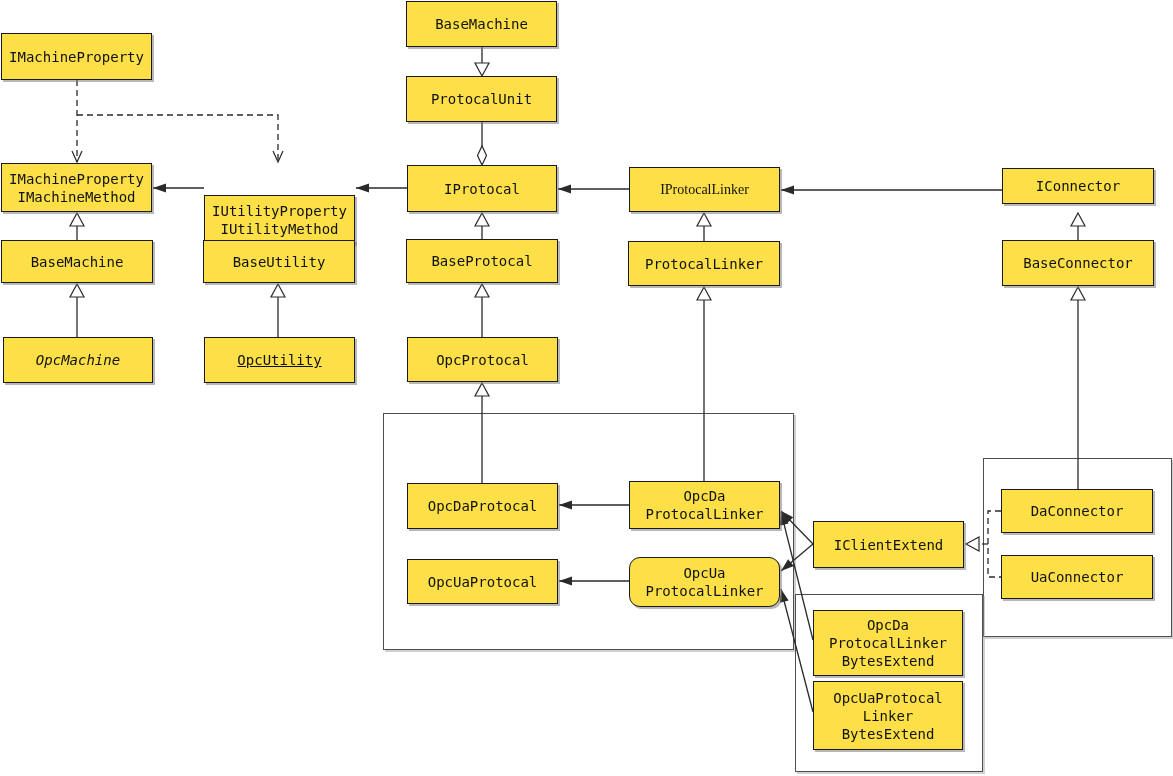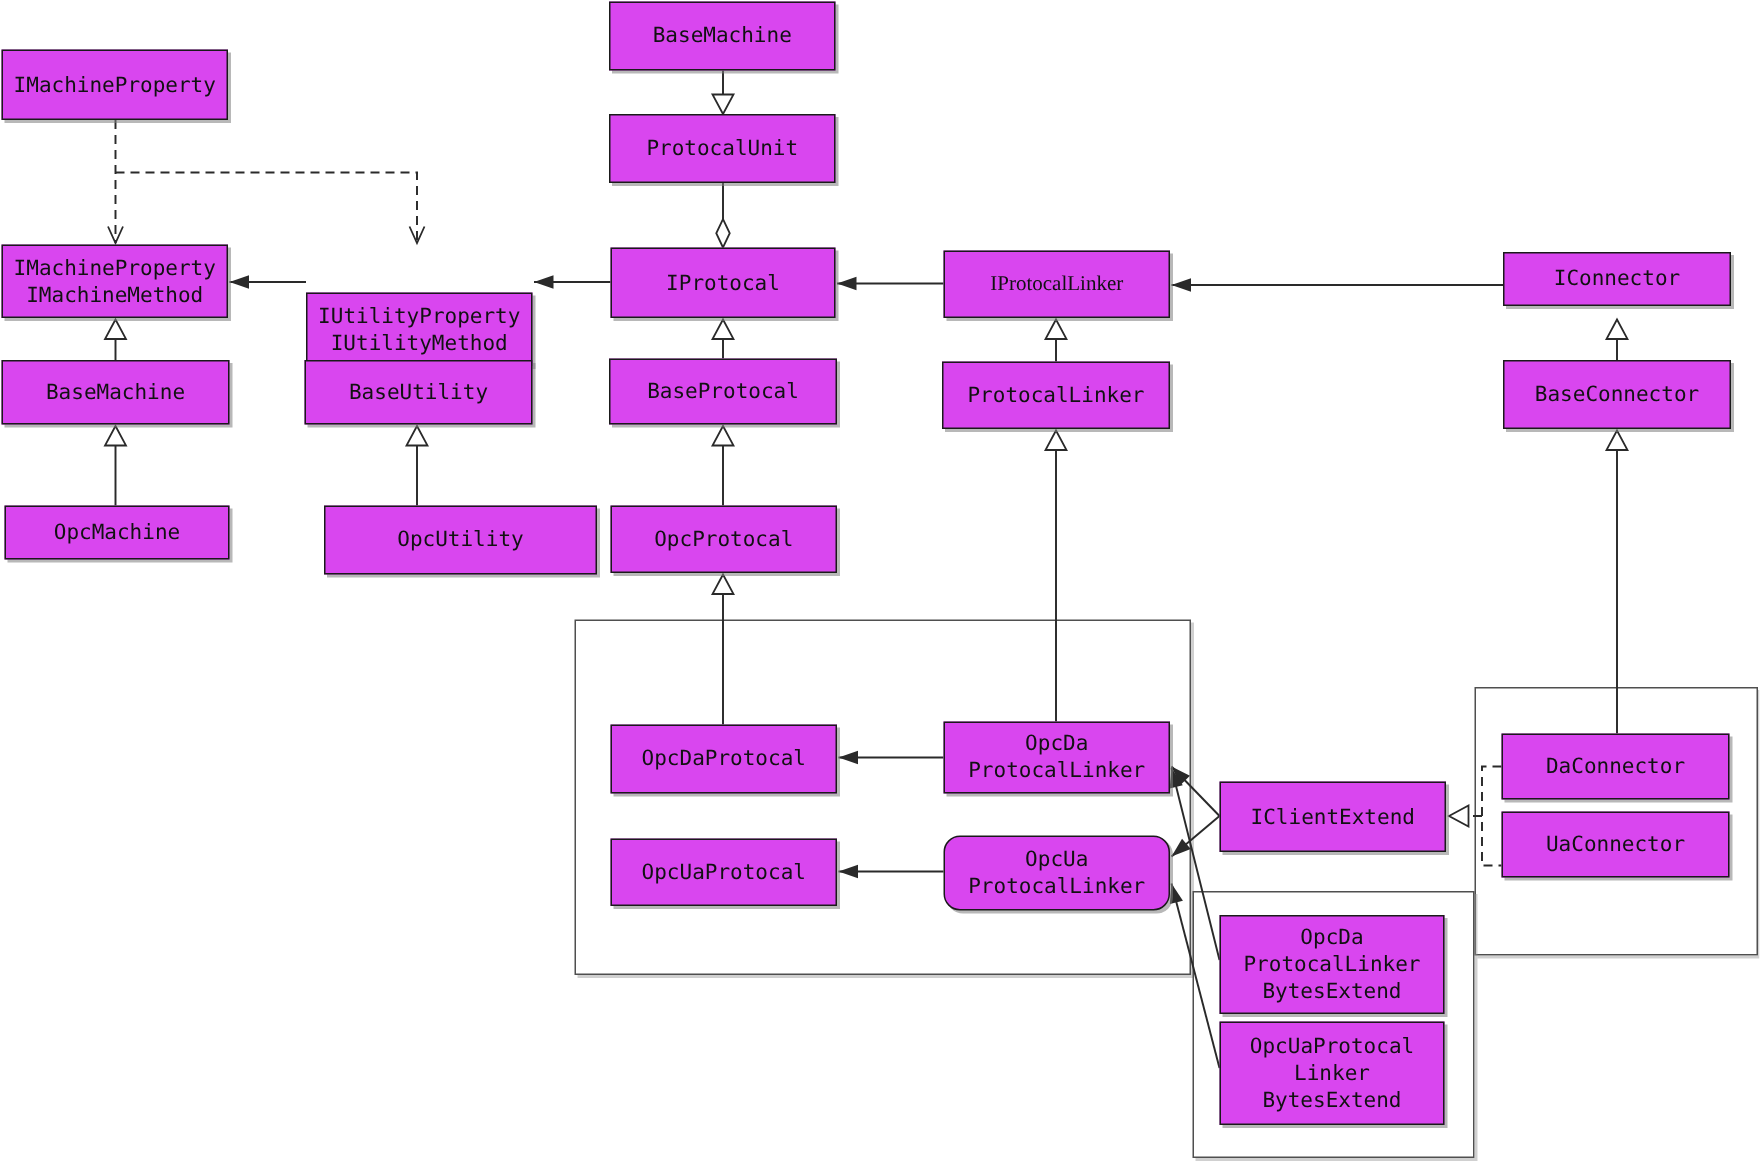--- a/index.html
+++ b/index.html
@@ -5,21 +5,21 @@
   html,body{margin:0;padding:0;background:#ffffff;}
   #canvas{
     position:relative;
     width:1173px;height:776px;
     background:#ffffff;
     font-family:"DejaVu Sans Mono", monospace;
     overflow:hidden;
   }
   .node{
     position:absolute;
-    background:#d946ef;
+    background:#fde047;
     border:1px solid #1a1a1a;
     box-shadow:2px 2px 0 rgba(125,125,125,0.55);
     display:flex;align-items:center;justify-content:center;
     text-align:center;
     font-size:14px;line-height:18px;color:#111;
     white-space:pre-line;
     box-sizing:border-box;
     z-index:3;
   }
   .frame{
@@ -96,40 +96,40 @@
     </svg>
 <div class="frame" style="left: 383px; top: 413px; width: 411px; height: 237px;"></div>
     <div class="frame" style="left: 983px; top: 458px; width: 189px; height: 179px;"></div>
     <div class="frame" style="left: 795px; top: 594px; width: 188px; height: 178px;"></div>
     <div class="node" style="left: 1px; top: 33px; width: 151px; height: 47px;">IMachineProperty</div>
     <div class="node" style="left: 1px; top: 163px; width: 151px; height: 49px;">IMachineProperty
 IMachineMethod</div>
     <div class="node" style="left: 204px; top: 163px; width: 151px; height: 49px; margin-top: 32px;">IUtilityProperty
 IUtilityMethod</div>
     <div class="node" style="left: 1px; top: 240px; width: 152px; height: 43px;">BaseMachine</div>
-    <div class="node" style="left: 3px; top: 337px; width: 150px; height: 36px;">OpcMachine</div>
+    <div class="node" style="left: 3px; top: 337px; width: 150px; height: 46px; font-style: italic;">OpcMachine</div>
     <div class="node" style="left: 203px; top: 240px; width: 152px; height: 43px;">BaseUtility</div>
-    <div class="node" style="left: 216px; top: 337px; width: 182px; height: 46px;">OpcUtility</div>
+    <div class="node" style="left: 204px; top: 337px; width: 151px; height: 46px; text-decoration: underline;">OpcUtility</div>
     <div class="node" style="left: 406px; top: 1px; width: 151px; height: 46px;">BaseMachine</div>
     <div class="node" style="left: 406px; top: 76px; width: 151px; height: 46px;">ProtocalUnit</div>
     <div class="node" style="left: 407px; top: 165px; width: 150px; height: 47px;">IProtocal</div>
     <div class="node" style="left: 629px; top: 167px; width: 151px; height: 45px; font-family: Liberation Serif, serif;">IProtocalLinker</div>
     <div class="node" style="left: 1002px; top: 168px; width: 152px; height: 36px;">IConnector</div>
     <div class="node" style="left: 406px; top: 239px; width: 152px; height: 44px;">BaseProtocal</div>
     <div class="node" style="left: 628px; top: 241px; width: 152px; height: 45px;">ProtocalLinker</div>
     <div class="node" style="left: 1002px; top: 240px; width: 152px; height: 46px;">BaseConnector</div>
     <div class="node" style="left: 407px; top: 337px; width: 151px; height: 45px;">OpcProtocal</div>
     <div class="node" style="left: 407px; top: 483px; width: 151px; height: 46px;">OpcDaProtocal</div>
     <div class="node" style="left: 407px; top: 559px; width: 151px; height: 45px;">OpcUaProtocal</div>
     <div class="node" style="left: 629px; top: 481px; width: 151px; height: 48px;">OpcDa
 ProtocalLinker</div>
     <div class="node" style="left: 629px; top: 557px; width: 151px; height: 50px; border-radius: 11px;">OpcUa
 ProtocalLinker</div>
     <div class="node" style="left: 813px; top: 521px; width: 151px; height: 47px;">IClientExtend</div>
     <div class="node" style="left: 1001px; top: 489px; width: 152px; height: 44px;">DaConnector</div>
-    <div class="node" style="left: 1001px; top: 541px; width: 152px; height: 44px;">UaConnector</div>
+    <div class="node" style="left: 1001px; top: 555px; width: 152px; height: 44px;">UaConnector</div>
     <div class="node" style="left: 813px; top: 610px; width: 150px; height: 66px;">OpcDa
 ProtocalLinker
 BytesExtend</div>
     <div class="node" style="left: 813px; top: 681px; width: 150px; height: 69px;">OpcUaProtocal
 Linker
 BytesExtend</div>
   </div>
 
 </body></html>

